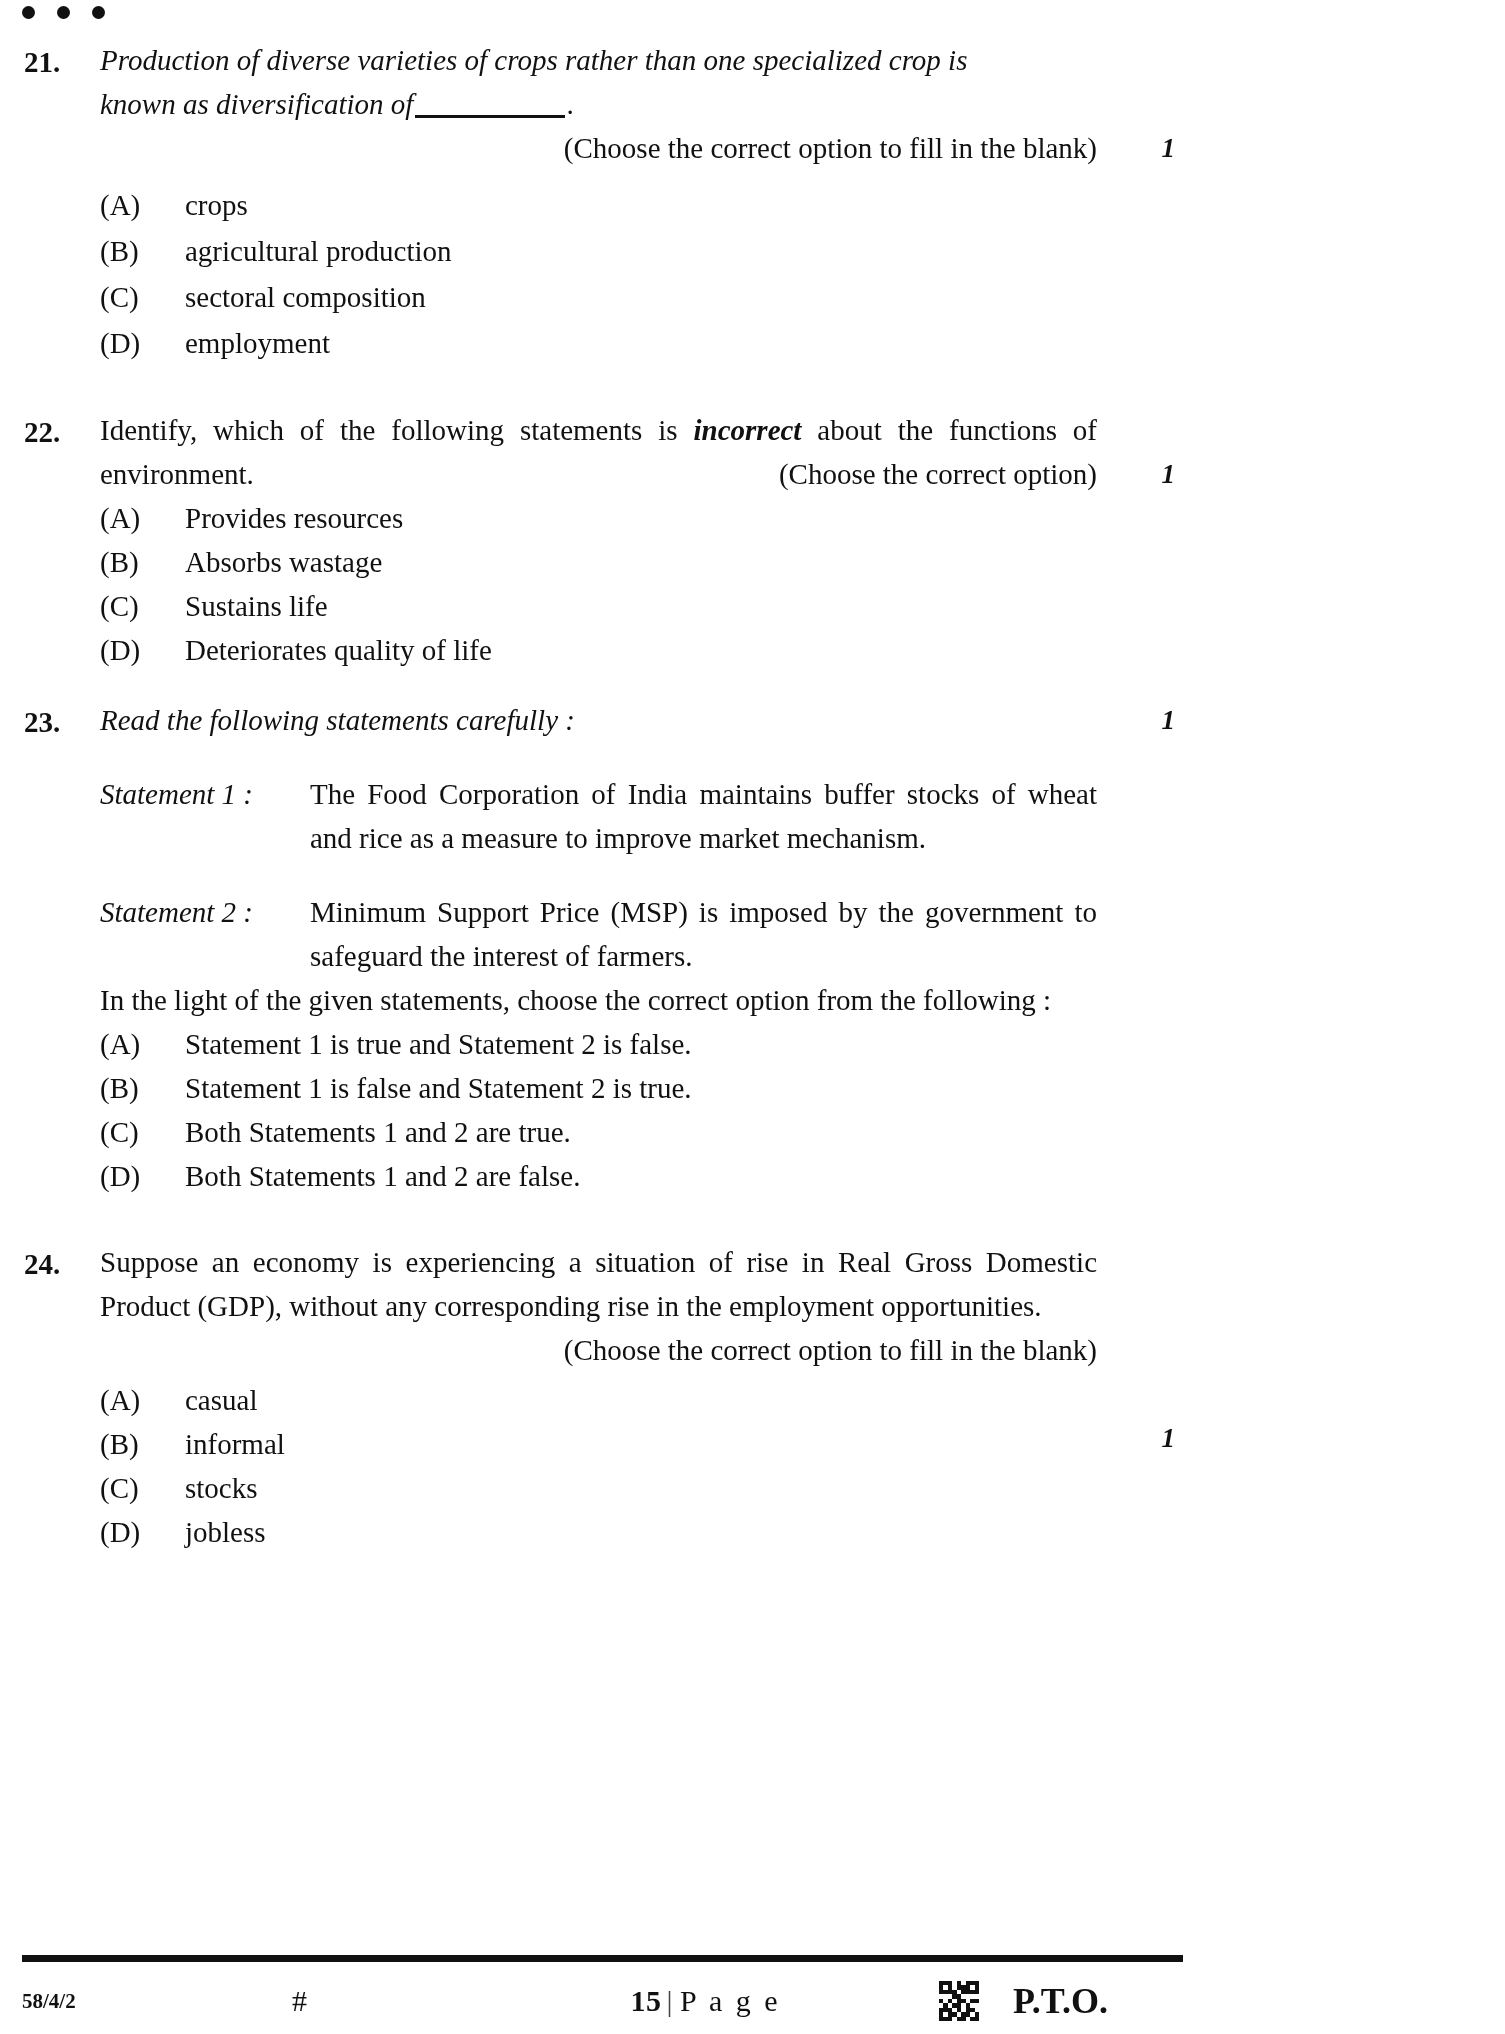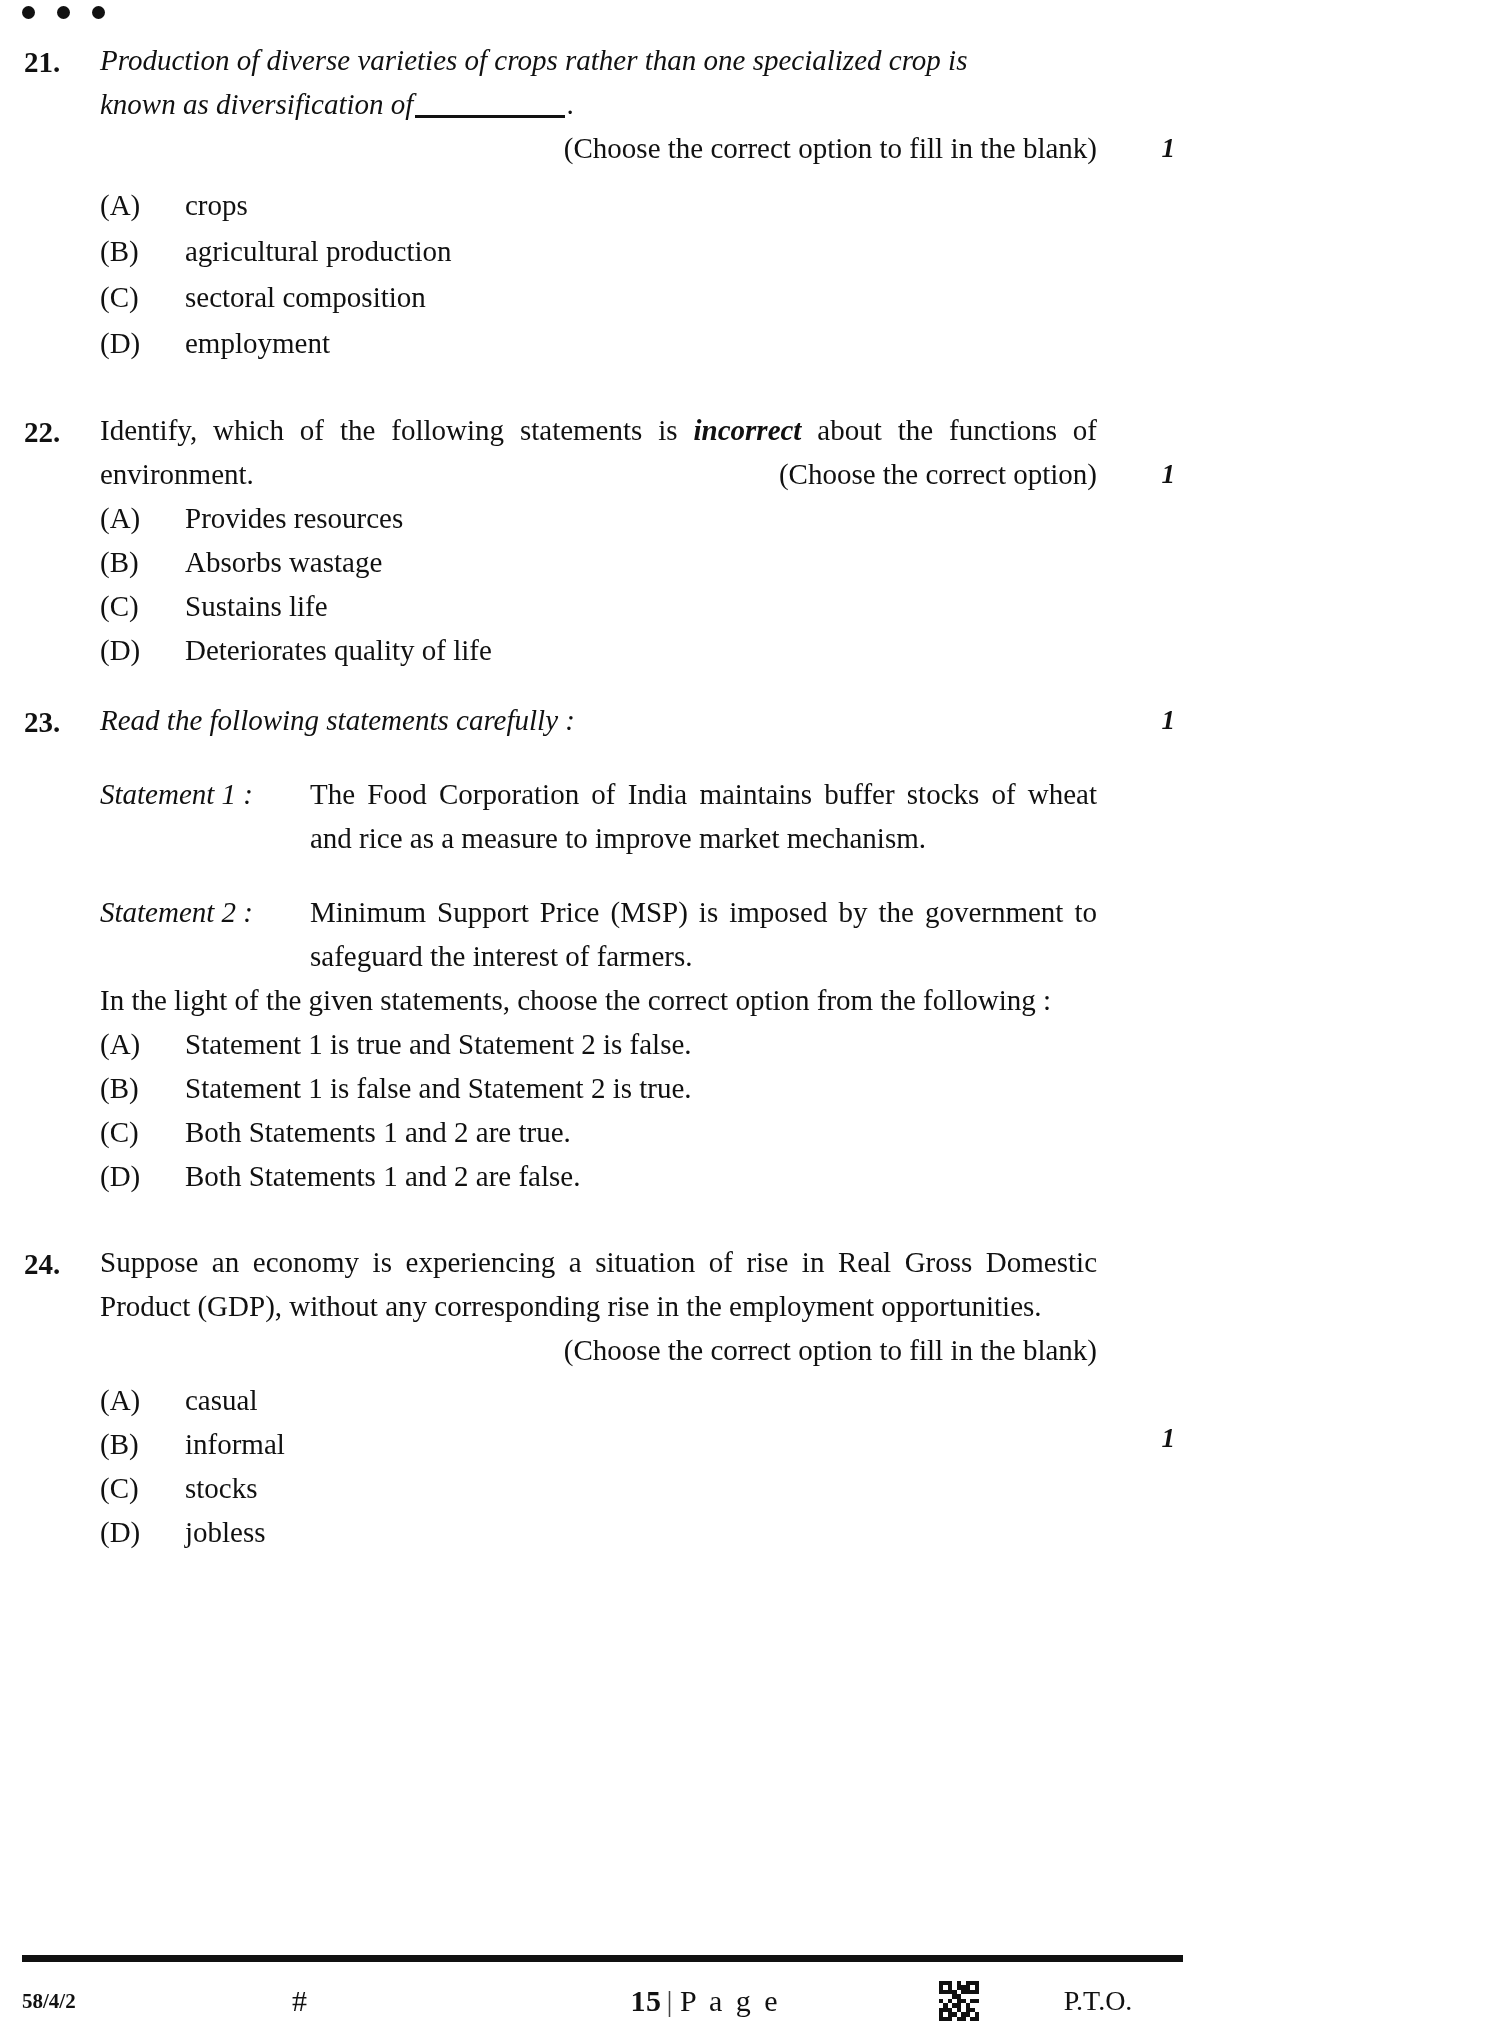--- a/index.html
+++ b/index.html
@@ -185,23 +185,23 @@
   }
   .f-page .pg { letter-spacing: 3px; }
   .f-qr {
     width: 150px;
     display: flex;
     justify-content: flex-end;
     padding-right: 34px;
   }
   .f-pto {
     width: 170px;
-    text-align: center;
-    font-weight: normal;
-    font-size: 28px;
+    text-align: left;
+    font-weight: bold;
+    font-size: 36px;
   }
 
   .qr {
     width: 40px;
     height: 40px;
     display: grid;
     grid-template-columns: repeat(9, 1fr);
     grid-template-rows: repeat(9, 1fr);
   }
   .qr span { background: transparent; }

